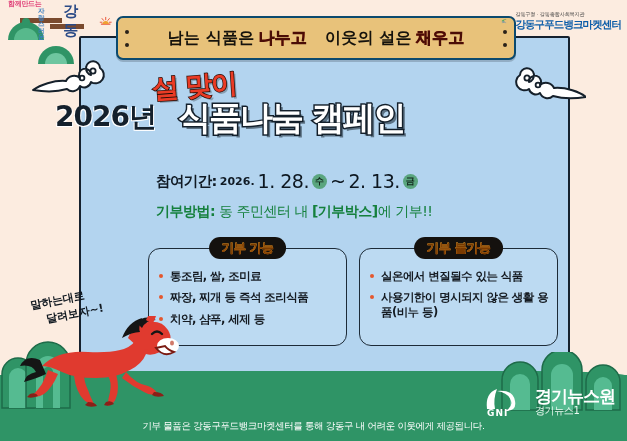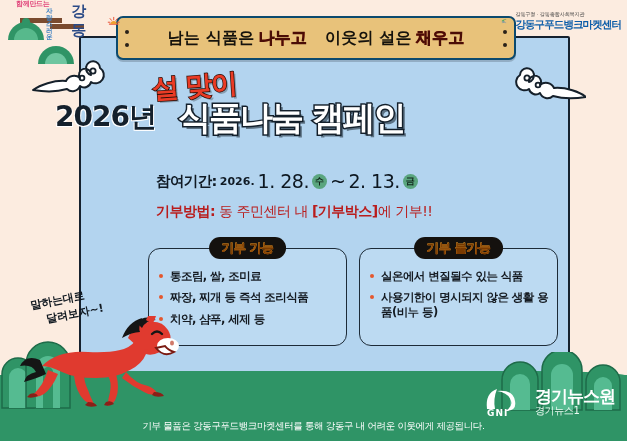--- a/index.html
+++ b/index.html
@@ -39,21 +39,21 @@
   .banner .dots.l{left:7px;}
   .banner .dots.r{right:7px;}
   .banner .dot{width:4px;height:4px;border-radius:50%;background:#2a2218;}
   .banner-text{
     font-size:16px;font-weight:bold;color:#15120c;letter-spacing:.2px;
     white-space:nowrap;display:flex;align-items:baseline;gap:4px;
   }
   .hl-red{color:#e02a1c;-webkit-text-stroke:0.6px #4a0d06;font-weight:bold;}
   
   .logo-left{
-    position:absolute;left:16px;top:6px;width:104px;height:30px;z-index:50;
+    position:absolute;left:8px;top:6px;width:104px;height:30px;z-index:50;
     display:flex;align-items:center;gap:18px;
   }
   .ll-txt{display:flex;flex-direction:column;line-height:1;}
   .ll-l1{font-size:7px;color:#e0457b;font-weight:bold;letter-spacing:-.3px;}
   .ll-l2{font-size:6.5px;color:#3a7fc1;font-weight:bold;letter-spacing:-.3px;margin-left:30px;}
   .ll-big{font-size:15px;font-weight:bold;color:#2b4a86;letter-spacing:-.8px;}
   .logo-right{
     position:absolute;right:6px;top:5px;width:120px;height:32px;z-index:50;
     display:flex;align-items:center;gap:8px;
   }
@@ -88,21 +88,21 @@
   .ip-label{font-size:14.5px;font-weight:bold;color:#101a24;letter-spacing:-.6px;}
   .ip-year{font-size:11px;font-weight:bold;color:#101a24;}
   .ip-date{font-size:19px;font-weight:normal;color:#0d1720;letter-spacing:-.5px;}
   .daybadge{
     display:inline-flex;align-items:center;justify-content:center;
     width:15px;height:15px;border-radius:50%;background:#5aa57e;
     color:#10231a;font-size:9px;font-weight:bold;
   }
   .info-how{
     position:absolute;left:156px;top:203px;z-index:30;
-    font-size:14px;color:#b91c1c;letter-spacing:-.5px;white-space:nowrap;
+    font-size:14px;color:#15803d;letter-spacing:-.5px;white-space:nowrap;
   }
   .info-how b{font-weight:bold;}
   .how-box{font-weight:bold;}
   
   .cards{position:absolute;left:148px;top:248px;width:410px;z-index:30;
          display:flex;gap:12px;}
   .card{
     position:relative;width:199px;min-height:98px;
     background:#bcdaf2;border:1.6px solid #1d2b38;border-radius:12px;
     padding:20px 8px 8px 10px;box-sizing:border-box;

